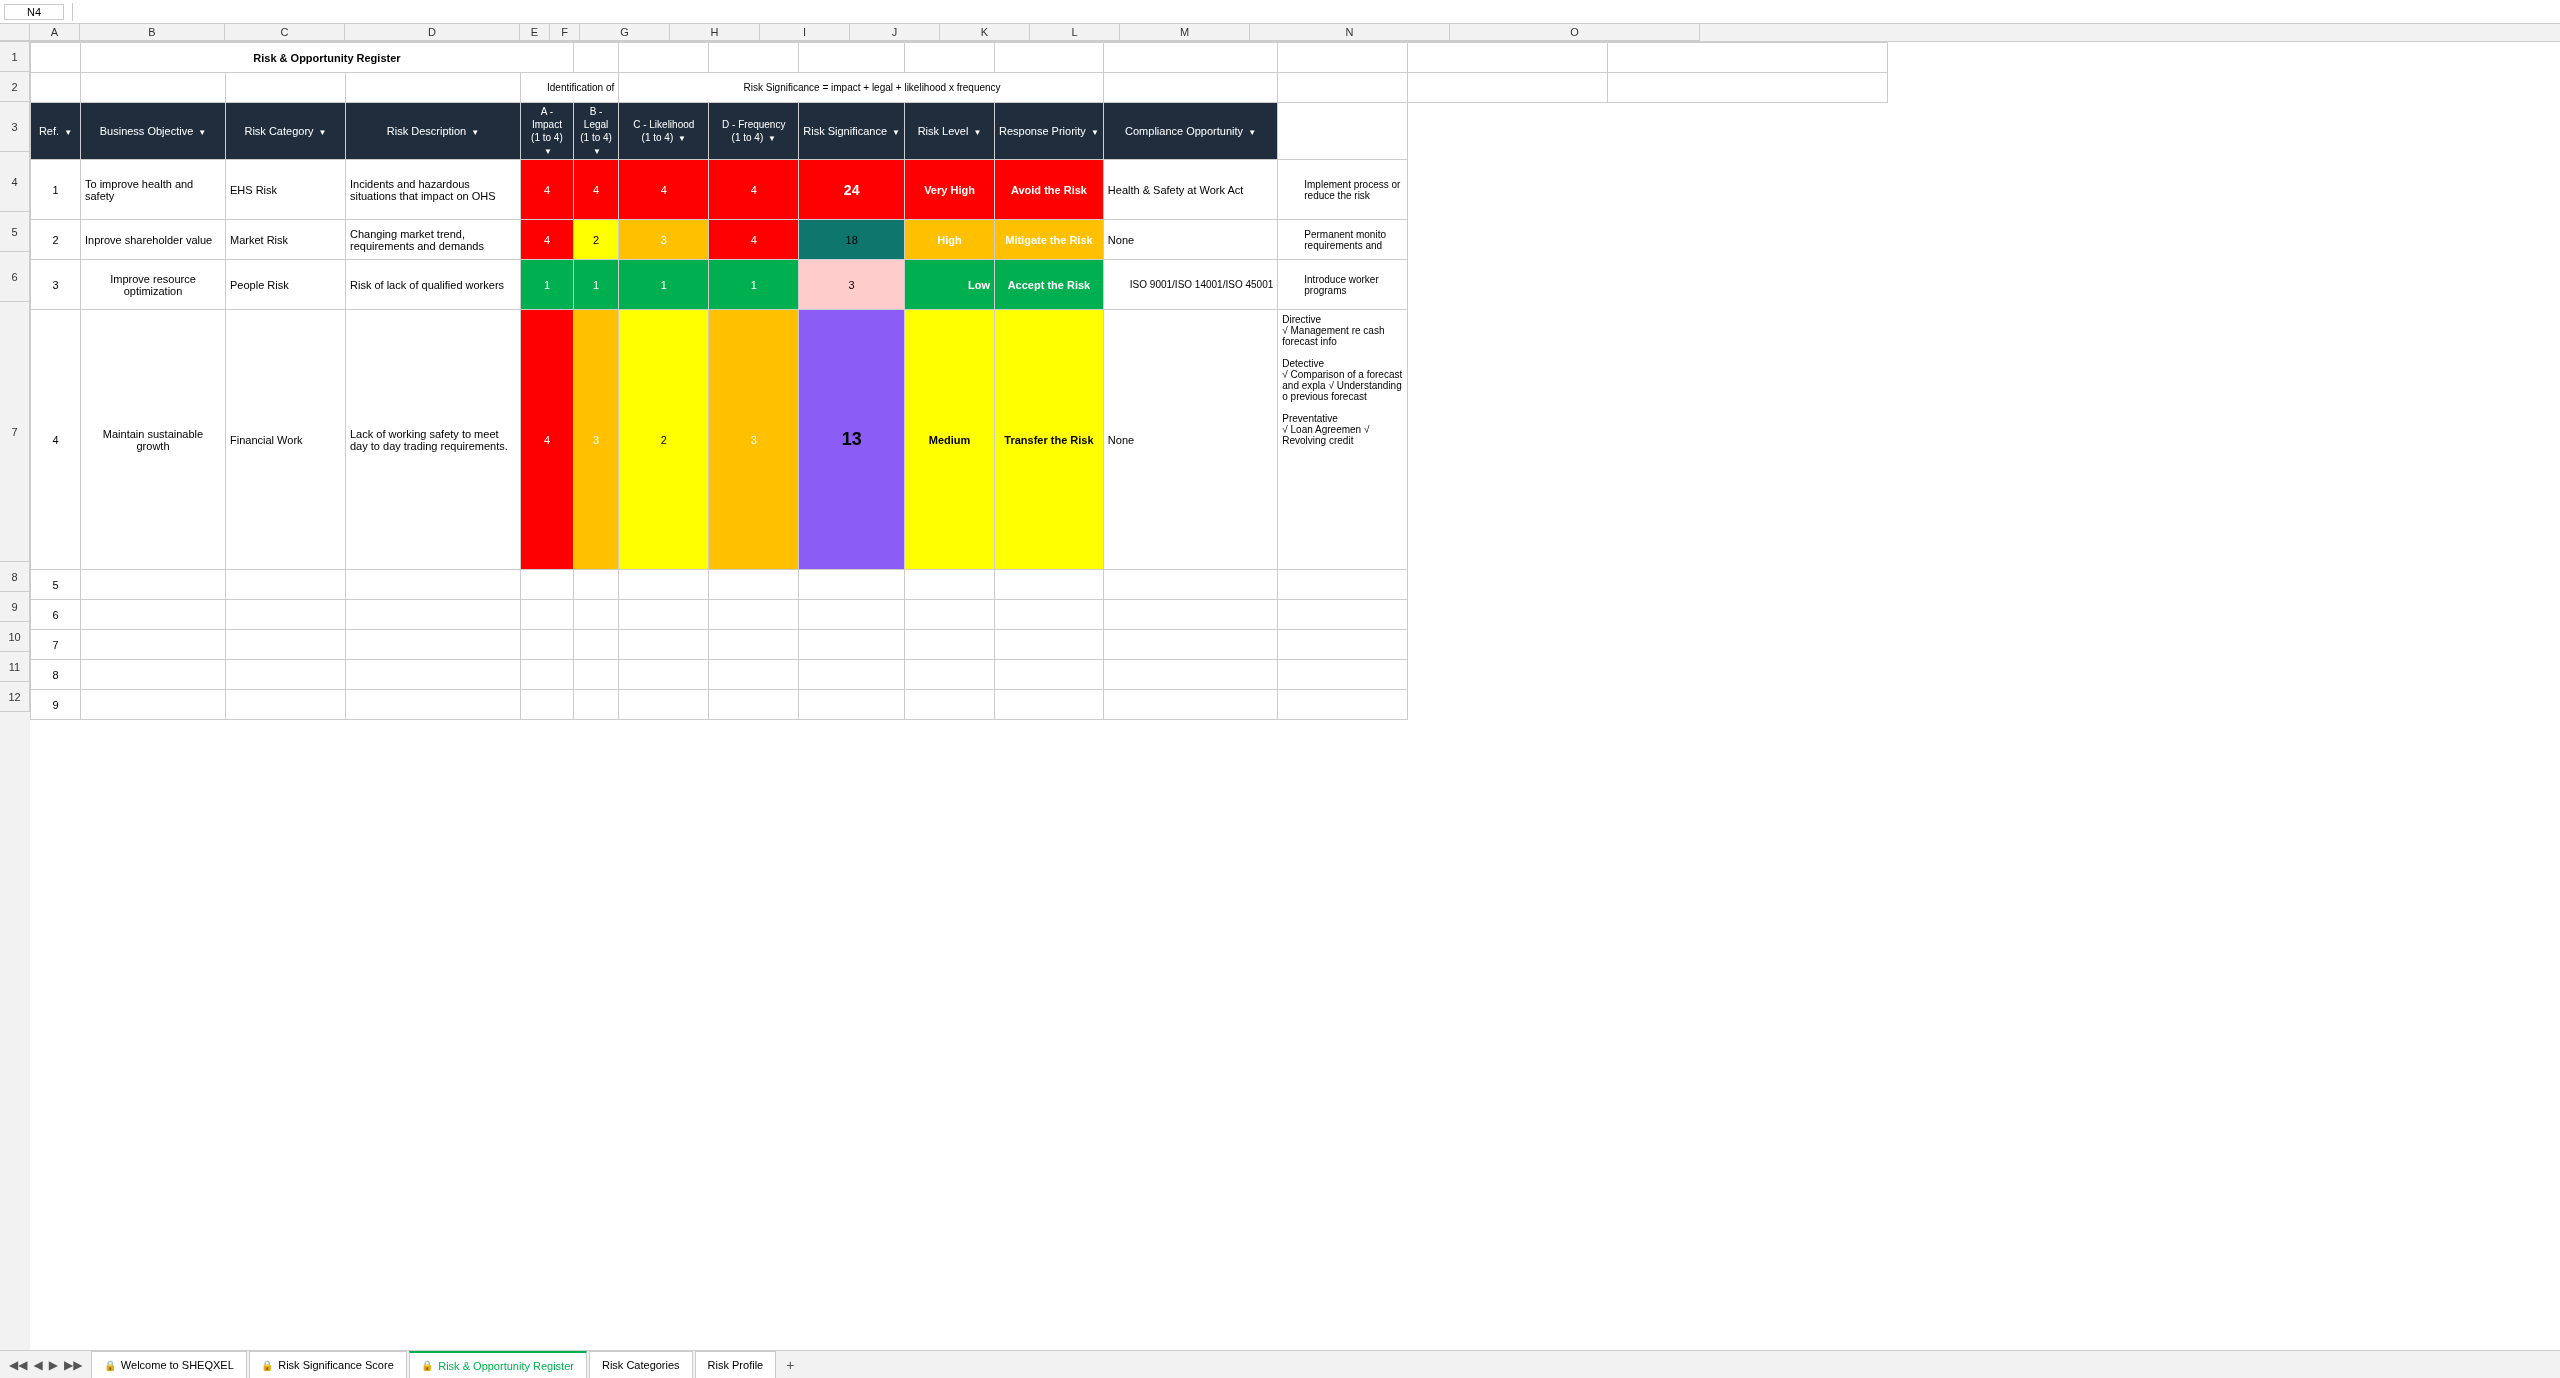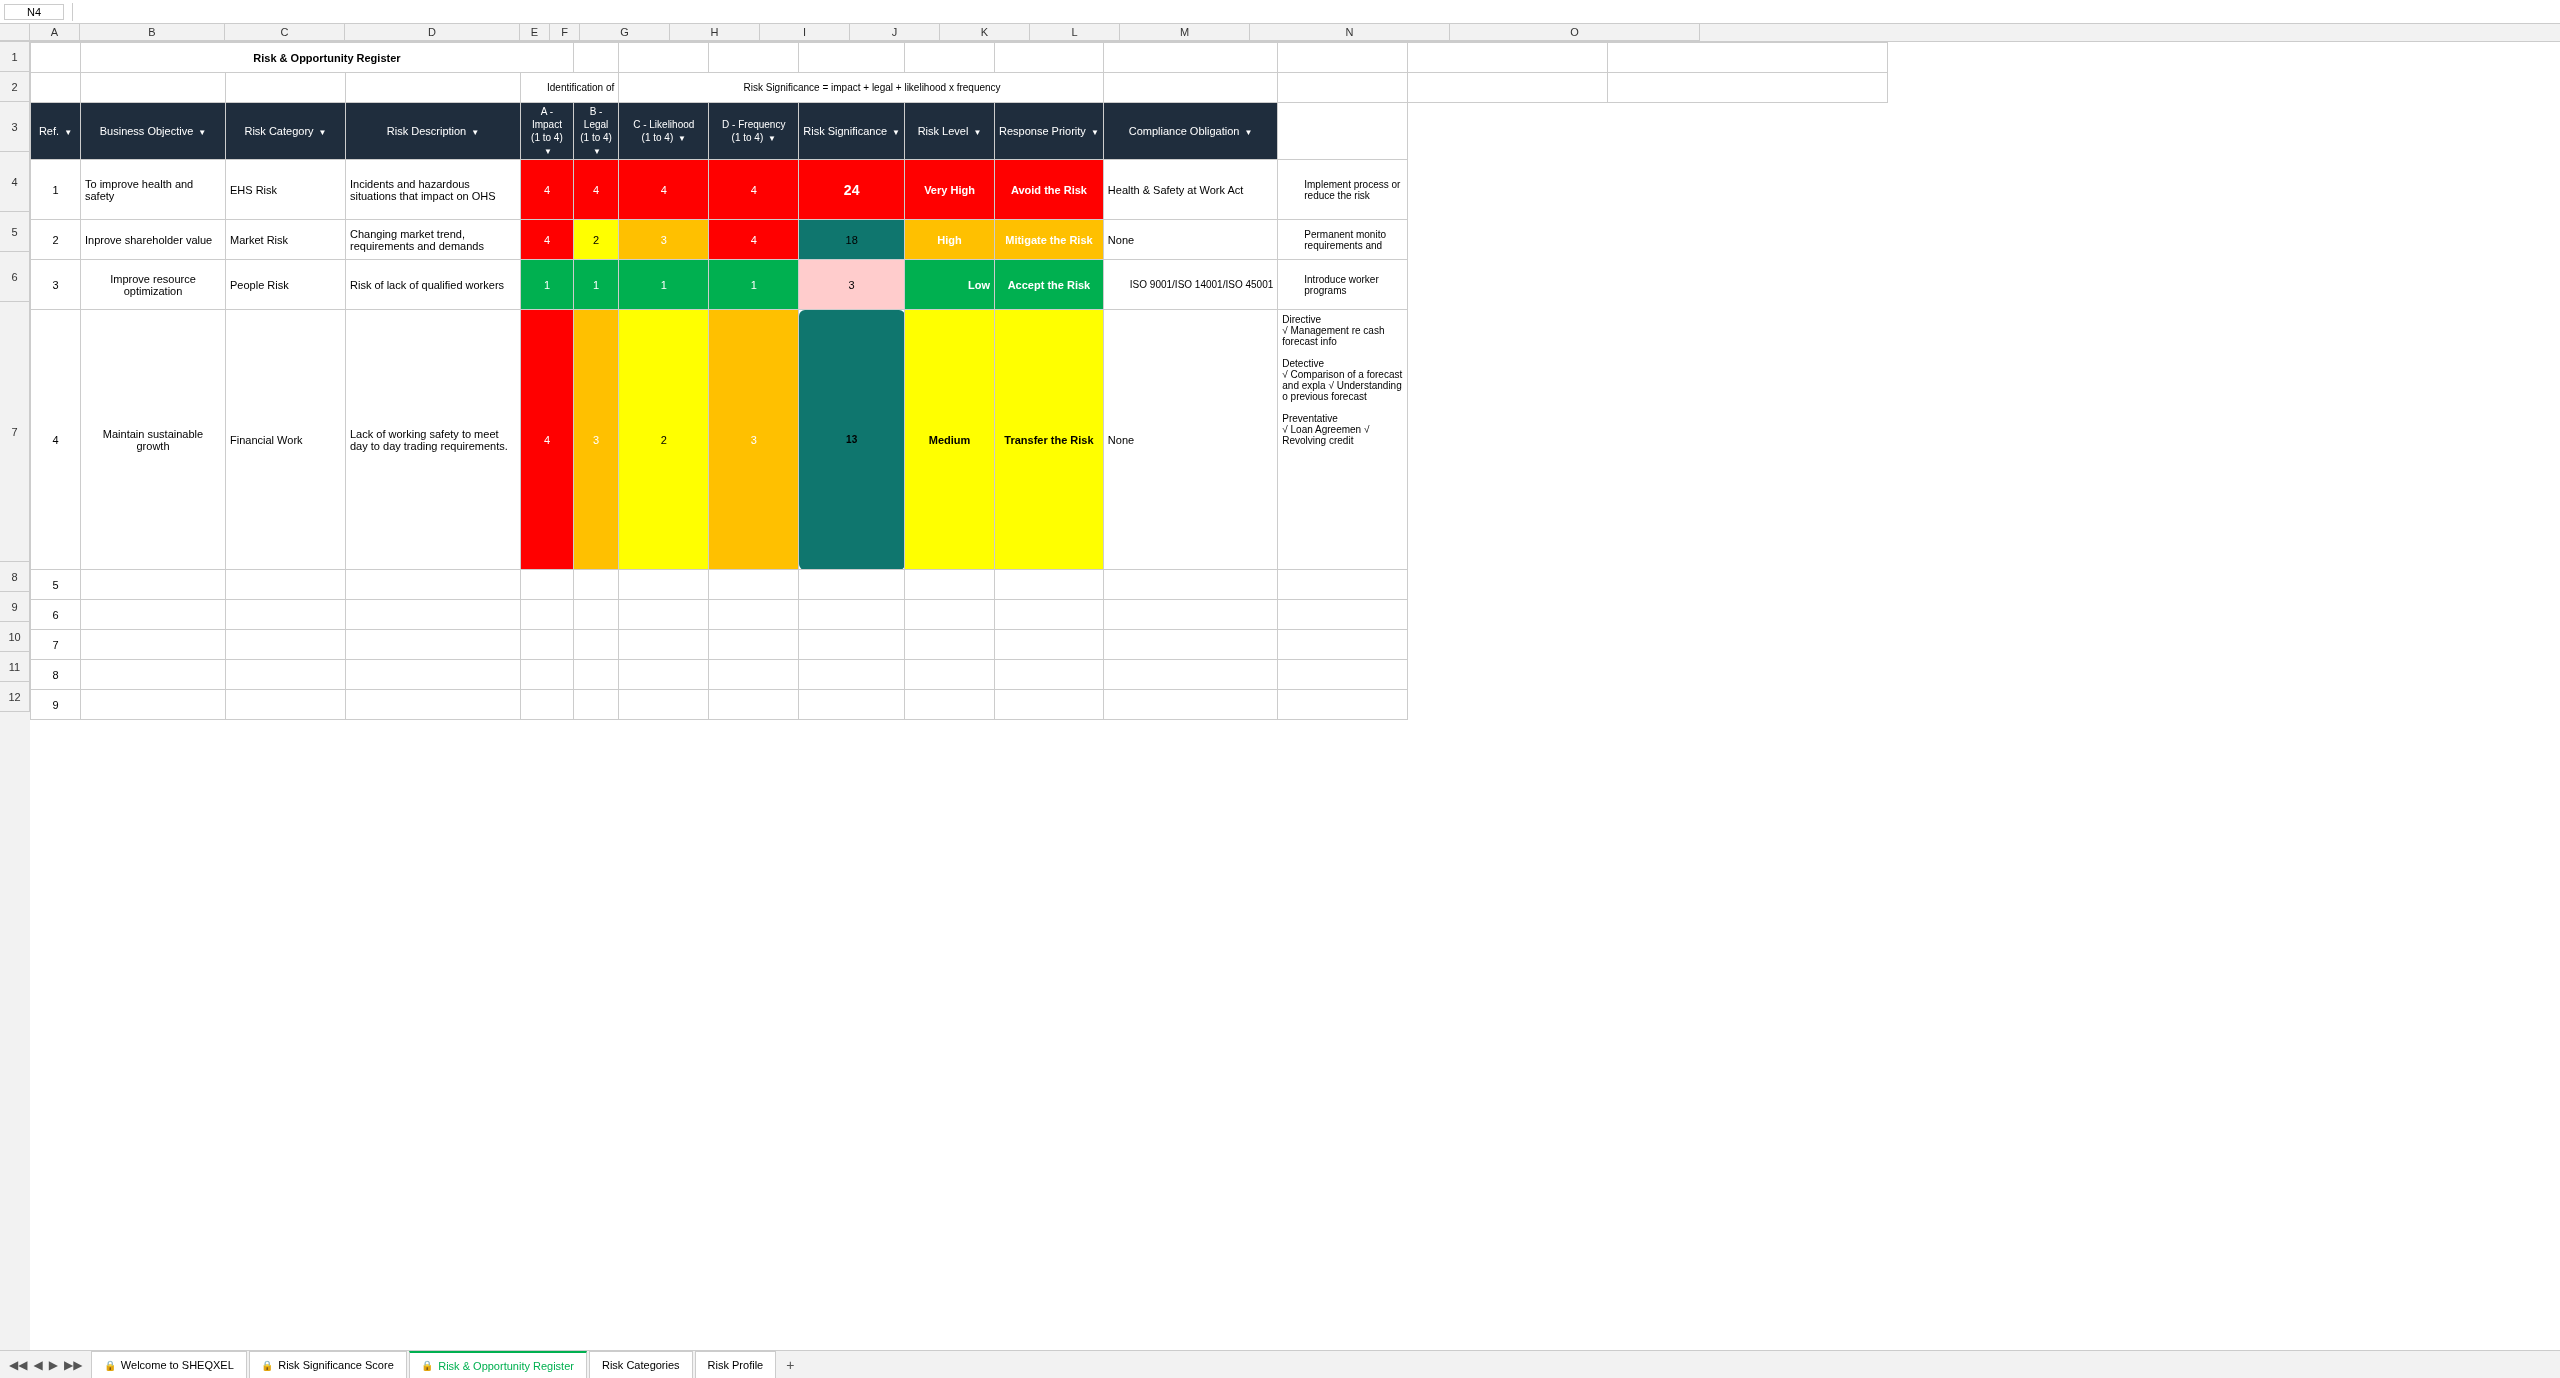--- a/index.html
+++ b/index.html
@@ -206,21 +206,21 @@
           </td>
           <td class="cell center dark-header">
             <span>Risk Level</span>
             <span class="filter-icon">▼</span>
           </td>
           <td class="cell center dark-header">
             <span>Response Priority</span>
             <span class="filter-icon">▼</span>
           </td>
           <td class="cell center dark-header">
-            <span>Compliance Obligation</span>
+            <span>Compliance Opportunity</span>
             <span class="filter-icon">▼</span>
           </td>
           <td class="cell"></td>
         </tr>
 
         <tr style="height:60px">
           <td class="cell center">1</td>
           <td class="cell cell-wrap">To improve health and safety</td>
           <td class="cell">EHS Risk</td>
           <td class="cell cell-wrap">Incidents and hazardous situations that impact on OHS</td>
@@ -269,21 +269,21 @@
 
         <tr style="height:260px">
           <td class="cell center">4</td>
           <td class="cell center cell-wrap">Maintain sustainable growth</td>
           <td class="cell">Financial Work</td>
           <td class="cell cell-wrap">Lack of working safety to meet day to day trading requirements.</td>
           <td class="cell center red-bright">4</td>
           <td class="cell center orange">3</td>
           <td class="cell center yellow-cell">2</td>
           <td class="cell center orange">3</td>
-          <td class="cell center risk-sig-row7" style="background:#0f766e;color:#000;vertical-align:middle;font-size:10px;font-weight:bold;border-radius:6px;">13</td>
+          <td class="cell center risk-sig-row7" style="background:#8b5cf6;color:#000;vertical-align:middle;font-size:18px;font-weight:bold;">13</td>
           <td class="cell center risk-medium">Medium</td>
           <td class="cell center response-transfer">Transfer the Risk</td>
           <td class="cell">None</td>
           <td class="cell cell-wrap small-text" style="white-space:pre-wrap;vertical-align:top;padding:4px;">Directive
 √ Management re cash forecast info
 
 Detective
 √ Comparison of a forecast and expla √ Understanding o previous forecast
 
 Preventative

